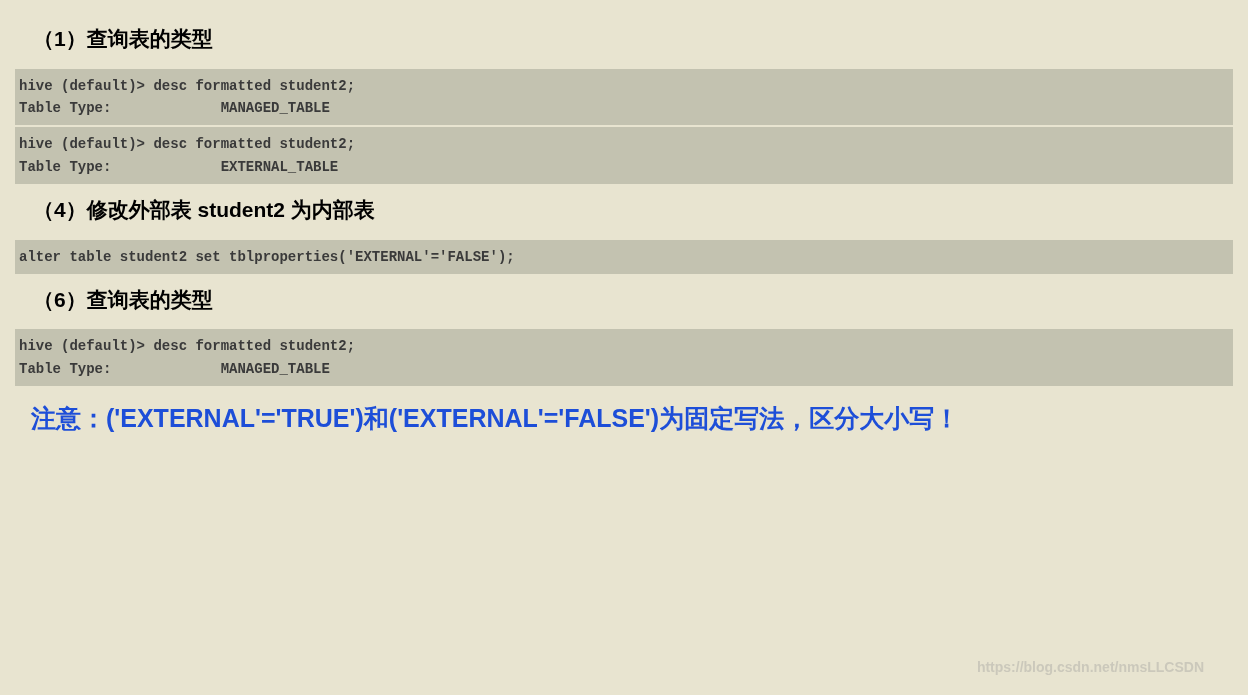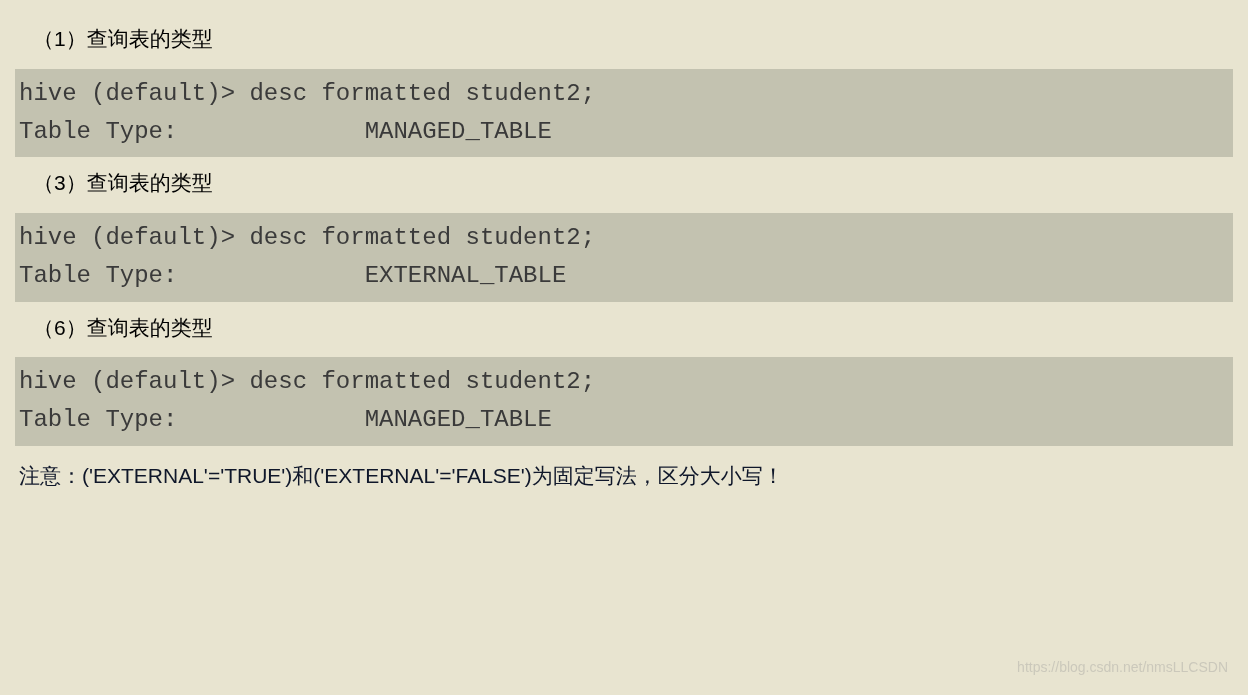--- a/index.html
+++ b/index.html
@@ -1,72 +1,75 @@
 <!DOCTYPE html>
 <html><head>
   <meta charset="utf-8">
   <style>
     * {
       margin: 0;
       padding: 0;
       box-sizing: border-box;
+      font-weight: bold;
     }
     body {
       background-color: #e8e4d0;
       font-family: "Microsoft YaHei", "SimSun", sans-serif;
       font-size: 20px;
       color: #333;
       padding: 15px;
       width: 1248px;
     }
     .step-label {
       color: #000;
       padding: 8px 18px 12px 18px;
       font-size: 21px;
       line-height: 1.5;
     }
     .code-block {
       background-color: #c3c2b0;
       font-family: "Courier New", monospace;
-      font-size: 24px;
+      font-size: 14px;
       color: #3a3a3a;
       padding: 6px 4px;
       line-height: 1.6;
       white-space: pre;
       margin: 2px 0;
     }
     .note {
-      color: #0f172a;
-      font-size: 21px;
+      color: #1d4ed8;
+      font-size: 25px;
       padding: 12px 4px 4px 4px;
       line-height: 1.5;
+      margin-left: 12px;
     }
     .watermark {
       position: absolute;
-      right: 20px;
+      right: 44px;
       bottom: 20px;
       color: rgba(150,150,150,0.35);
       font-size: 14px;
       font-family: Arial, sans-serif;
     }
   </style>
 </head>
 <body>
 
 <div>
 
   <div class="step-label">（1）查询表的类型</div>
   <div class="code-block">hive (default)&gt; desc formatted student2;
 Table Type:             MANAGED_TABLE</div>
 
 
-  <div class="step-label">（3）查询表的类型</div>
   <div class="code-block">hive (default)&gt; desc formatted student2;
 Table Type:             EXTERNAL_TABLE</div>
 
+  <div class="step-label">（4）修改外部表 student2 为内部表</div>
+  <div class="code-block">alter table student2 set tblproperties('EXTERNAL'='FALSE');</div>
 
   <div class="step-label">（6）查询表的类型</div>
   <div class="code-block">hive (default)&gt; desc formatted student2;
 Table Type:             MANAGED_TABLE</div>
 
   <div class="note">注意：('EXTERNAL'='TRUE')和('EXTERNAL'='FALSE')为固定写法，区分大小写！</div>
 
   <div class="watermark">https://blog.csdn.net/nmsLLCSDN</div>
 </div>
 

